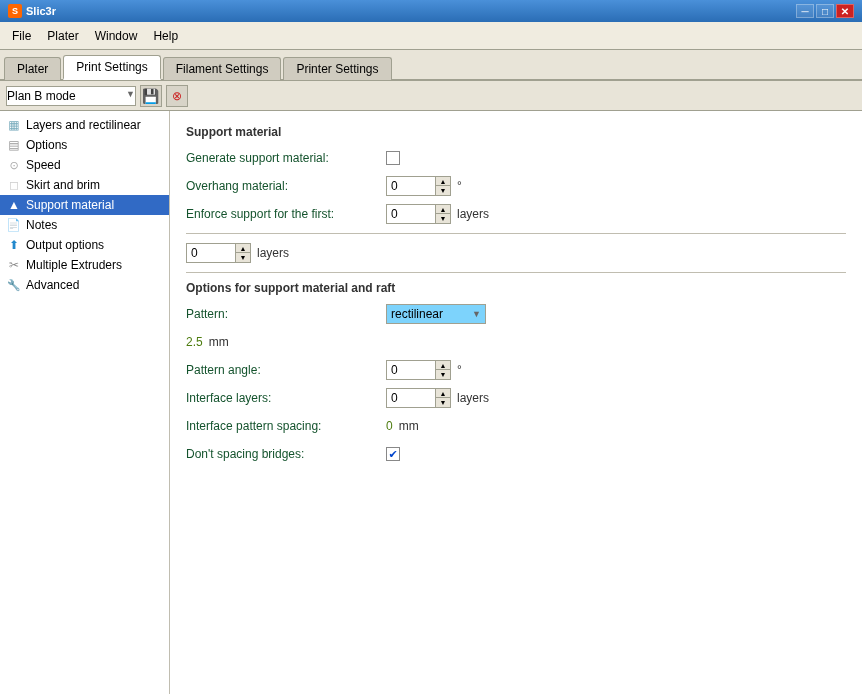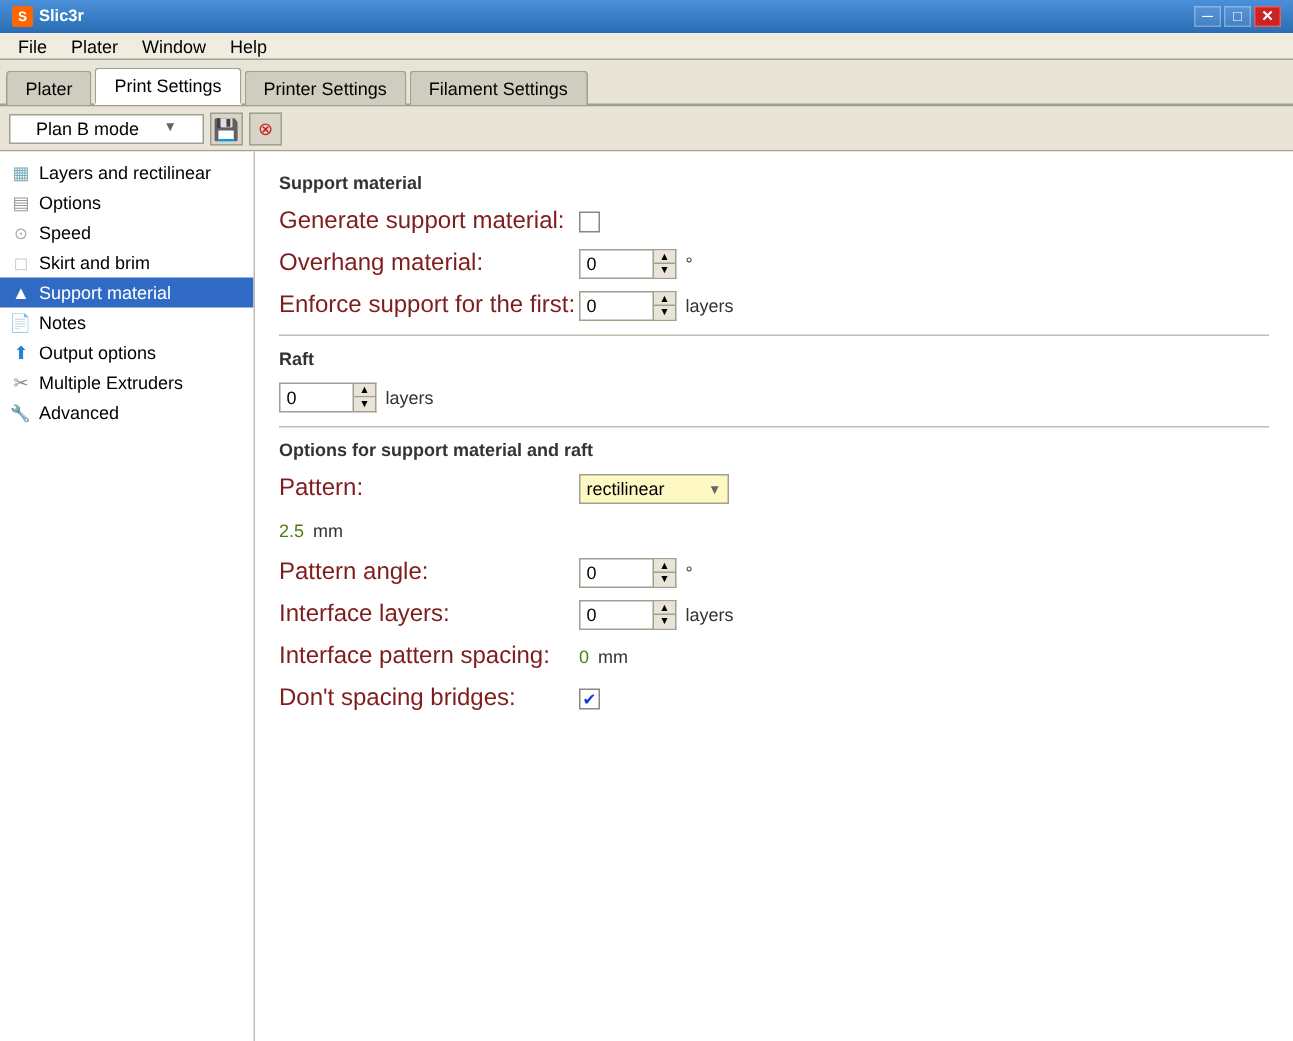--- a/index.html
+++ b/index.html
@@ -55,21 +55,21 @@
       border: 1px solid rgba(255,255,255,0.3);
       background: rgba(255,255,255,0.1);
       color: white;
     }
     .title-btn.close { background: #cc2222; }
 
     
     .menu-bar {
       background: #f0ece0;
       border-bottom: 1px solid #a0a090;
-      height: 18px;
+      height: 28px;
       display: flex;
       align-items: center;
       padding: 0 4px;
     }
     .menu-item {
       padding: 2px 8px;
       cursor: pointer;
       font-size: 12px;
     }
 
@@ -116,21 +116,21 @@
       padding: 3px 6px;
       gap: 4px;
       height: 30px;
       border-bottom: 1px solid #a0a090;
     }
     .profile-dropdown {
       display: flex;
       align-items: flex-start;
       background: white;
       border: 1px solid #a0a090;
-      padding: 2px 17px;
+      padding: 2px 0;
       width: 130px;
       cursor: pointer;
       font-size: 12px;
       justify-content: space-between;
     }
     .dropdown-arrow { font-size: 9px; color: #666; }
     .toolbar-btn {
       width: 22px;
       height: 22px;
       background: #d8d4c8;
@@ -193,22 +193,22 @@
       margin: 8px 0;
     }
     .form-row {
       display: flex;
       align-items: center;
       margin-bottom: 6px;
       min-height: 22px;
     }
     .form-label {
       width: 200px;
-      font-size: 16px;
-      color: #7f1d1d;
+      font-size: 12px;
+      color: #14532d;
       flex-shrink: 0;
     }
     .form-control {
       display: flex;
       align-items: center;
       gap: 4px;
     }
     .spin-input {
       display: flex;
       align-items: center;
@@ -256,21 +256,21 @@
       display: flex;
       align-items: center;
       justify-content: center;
       cursor: pointer;
     }
     .checkbox-ctrl.checked { background: white; }
     .checkbox-checkmark { font-size: 11px; color: #0044cc; }
     .pattern-select {
       display: flex;
       align-items: center;
-      background: #fef9c3;
+      background: #7dd3fc;
       border: 1px solid #a0a090;
       padding: 1px 4px;
       width: 100px;
       cursor: pointer;
       font-size: 12px;
       justify-content: space-between;
       height: 20px;
     }
     .text-value {
       font-size: 12px;
@@ -305,22 +305,22 @@
 <div class="menu-bar">
   <span class="menu-item">File</span>
   <span class="menu-item">Plater</span>
   <span class="menu-item">Window</span>
   <span class="menu-item">Help</span>
 </div>
 
 <div class="tab-bar">
   <div class="tab">Plater</div>
   <div class="tab active">Print Settings</div>
+  <div class="tab">Filament Settings</div>
   <div class="tab">Printer Settings</div>
-  <div class="tab">Filament Settings</div>
 </div>
 
 <div class="toolbar-row">
   <div class="profile-dropdown">
     <span>Plan B mode</span>
     <span class="dropdown-arrow">▼</span>
   </div>
   <div class="toolbar-btn toolbar-btn-save">💾</div>
   <div class="toolbar-btn toolbar-btn-close" style="font-size:12px; color:#cc2222;">⊗</div>
 </div>
@@ -402,21 +402,20 @@
             <div class="spin-up">▲</div>
             <div class="spin-down">▼</div>
           </div>
         </div>
         <span class="unit-label">layers</span>
       </div>
     </div>
 
     <hr class="section-divider">
 
-    <div class="section-title">Raft</div>
 
     <div class="form-row">
       <div class="form-control">
         <div class="spin-input">
           <div class="spin-value">0</div>
           <div class="spin-arrows">
             <div class="spin-up">▲</div>
             <div class="spin-down">▼</div>
           </div>
         </div>

